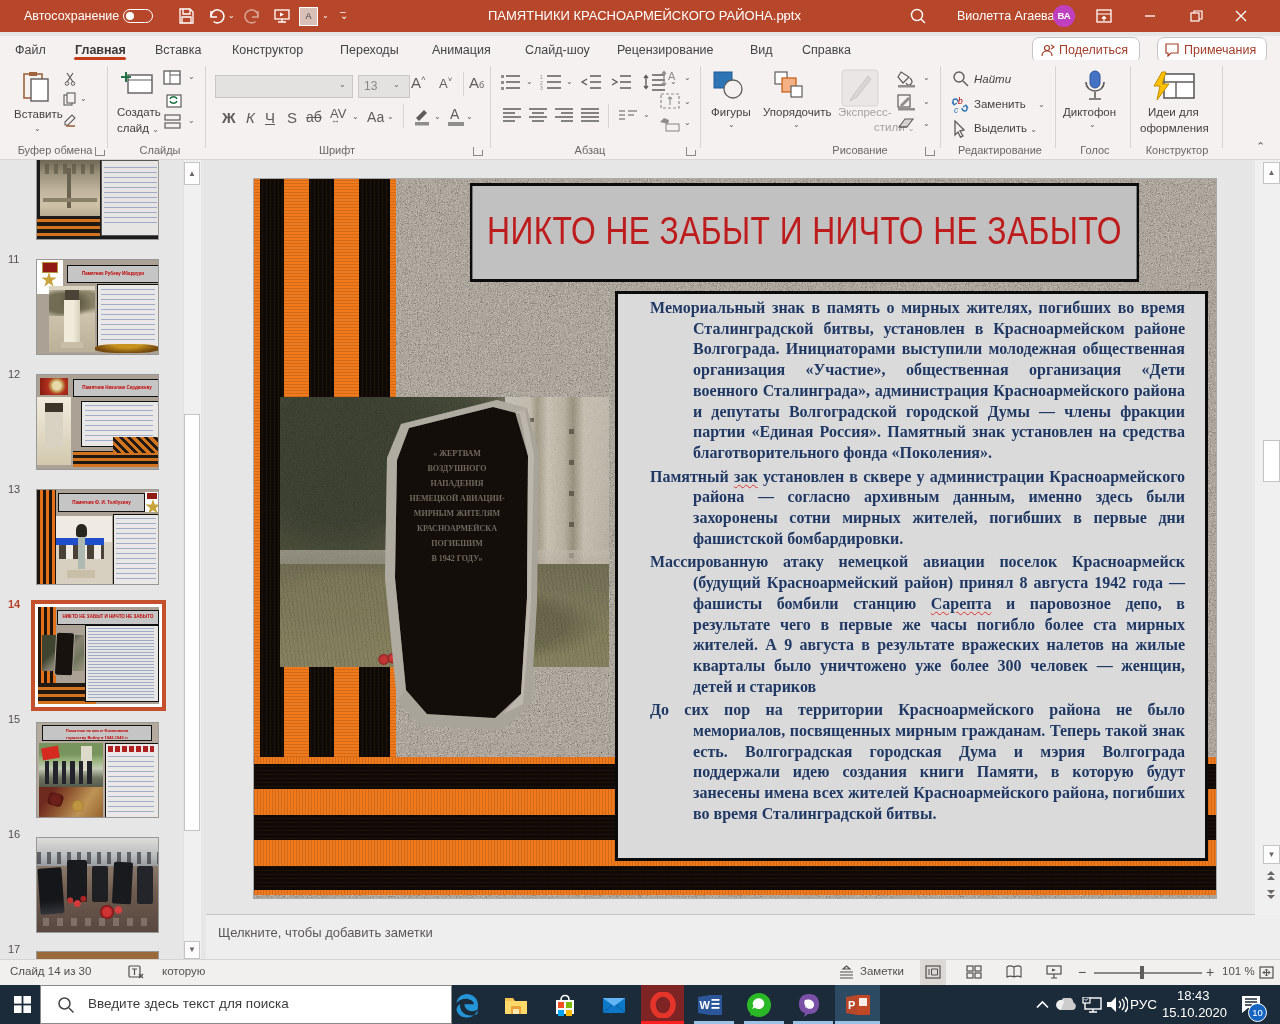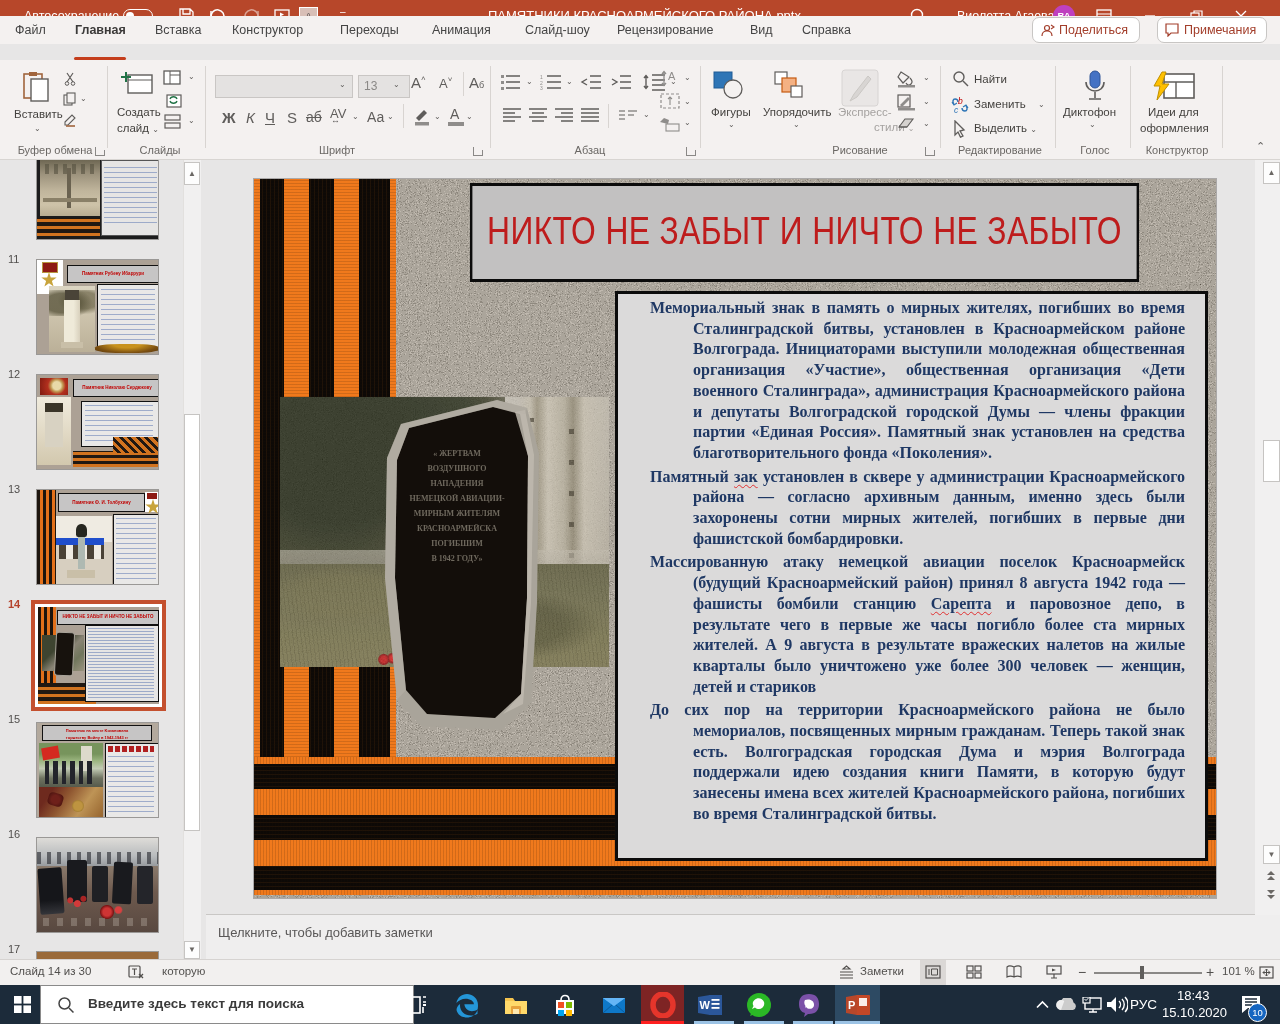--- a/index.html
+++ b/index.html
@@ -5,21 +5,21 @@
 body{width:1280px;height:1024px;position:relative;overflow:hidden;font-family:"Liberation Sans",sans-serif;background:#E7E6E6;}
 .abs{position:absolute;}
 
 #titlebar{left:0;top:0;width:1280px;height:32px;background:#B7472A;color:#fff;}
 #titlebar .t{position:absolute;top:0;height:32px;line-height:32px;font-size:12.5px;color:#fff;}
 #toggle{left:123px;top:9px;width:28px;height:12px;border:1.4px solid #fff;border-radius:8px;}
 #toggle i{position:absolute;left:2px;top:2px;width:8px;height:8px;background:#fff;border-radius:50%;}
 .tbico{top:6px;width:20px;height:20px;}
 #avatar{left:1053px;top:5px;width:22px;height:22px;border-radius:50%;background:#BF40BF;color:#fff;font-size:9.5px;text-align:center;line-height:22px;font-weight:bold;}
 
-#tabrow{left:0;top:16px;width:1280px;height:28px;background:#F4F1F0;}
+#tabrow{left:0;top:36px;width:1280px;height:28px;background:#F4F1F0;}
 .tab{position:absolute;top:0;height:28px;line-height:28px;font-size:12.5px;color:#444;}
 .tab.sel{font-weight:bold;color:#3b3a39;}
 #tabline{left:74px;top:57px;width:52px;height:3px;background:#C43E1C;border-radius:2px;}
 .tbtn{position:absolute;top:1px;height:24px;border:1px solid #c8c6c4;background:#fff;border-radius:7px;color:#A33E2B;font-size:12.5px;line-height:24px;padding:0 8px 0 26px;}
 
 #ribbon{left:0;top:60px;width:1280px;height:99px;background:#F4F1F0;border-bottom:1px solid #D8D5D2;}
 .gdiv{position:absolute;top:6px;width:1px;height:82px;background:#D8D4D1;}
 .glabel{position:absolute;top:84px;font-size:11px;color:#6a6764;width:120px;text-align:center;}
 .glaunch{position:absolute;top:87px;width:8px;height:8px;border-left:1px solid #8a8886;border-bottom:1px solid #8a8886;}
 .glaunch:after{content:"";position:absolute;right:0px;bottom:0px;width:5px;height:5px;border-right:1.3px solid #8a8886;border-bottom:1.3px solid #8a8886;transform:translate(1px,1px);}
@@ -27,21 +27,21 @@
 .rtxt{position:absolute;font-size:11.5px;color:#44423f;}
 .chev{position:absolute;font-size:8px;color:#5f5d5b;}
 
 #content{left:0;top:160px;width:1280px;height:799px;background:#E7E6E6;}
 
 .sbtn{position:absolute;background:#fdfdfd;border:1px solid #c6c4c2;color:#6a6764;text-align:center;}
 
 #statusbar{left:0;top:959px;width:1280px;height:26px;background:#F2F0EF;border-top:1px solid #D6D3D1;font-size:11.5px;color:#514f4d;}
 
 #taskbar{left:0;top:985px;width:1280px;height:39px;background:#1C2B3A;}
-#tsearch{position:absolute;left:40px;top:0px;width:374px;height:39px;background:#fff;border:1px solid #8a8a8a;box-sizing:border-box;font-weight:bold;}
+#tsearch{position:absolute;left:40px;top:0px;width:412px;height:39px;background:#fff;border:1px solid #8a8a8a;box-sizing:border-box;}
 #tsearch span{position:absolute;left:47px;top:10px;font-size:13.5px;color:#3b3b3b;}
 .tkico{position:absolute;top:7px;width:26px;height:26px;}
 .tray{position:absolute;color:#fff;font-size:12px;}
 .runline{position:absolute;top:36px;height:3px;background:#9CC3E5;}
 
 #slide{left:253px;top:178px;width:962px;height:719px;border:1px solid #ABA9A9;box-sizing:content-box;background:#AFA79D;}
 #vribbon{left:0;top:0;width:142px;height:578px;
   background:
    repeating-linear-gradient(0deg, rgba(30,18,6,.15) 0 1px, rgba(255,255,255,0) 1px 3px),
    repeating-linear-gradient(90deg, rgba(250,130,30,.08) 0 1px, rgba(0,0,0,0) 1px 4px),
@@ -321,21 +321,21 @@
     </svg>
   <div class="chev" style="left:923px;top:59px;">⌄</div>
   <div class="glabel" style="left:800px;">Рисование</div>
   <div class="glaunch" style="left:925px;"></div>
   <div class="gdiv" style="left:940px;"></div>
 
   <svg class="ric" style="left:952px;top:10px;" width="18" height="18" viewBox="0 0 18 18">
       <circle cx="7" cy="7" r="5" fill="none" stroke="#5f5d5b" stroke-width="1.4"></circle>
       <path d="M11 11l5 5" stroke="#5f5d5b" stroke-width="1.4"></path>
     </svg>
-  <div class="rtxt" style="left:974px;top:13px;">Найти</div>
+  <div class="rtxt" style="left:974px;top:13px;font-style:italic;">Найти</div>
   <svg class="ric" style="left:950px;top:36px;" width="20" height="18" viewBox="0 0 20 18">
       <path d="M4 8c-2-2-1-5 1-5s3 1 3 3" fill="none" stroke="#2E75B6" stroke-width="1.4"></path>
       <path d="M2 6l2 3 3-2" fill="none" stroke="#2E75B6" stroke-width="1.2"></path>
       <text x="8" y="8" font-size="8.5" fill="#C00000" font-style="italic">b</text>
       <path d="M16 10c2 2 1 5-1 5s-3-1-3-3" fill="none" stroke="#2E75B6" stroke-width="1.4"></path>
       <path d="M18 12l-2-3-3 2" fill="none" stroke="#2E75B6" stroke-width="1.2"></path>
       <text x="4" y="17" font-size="8.5" fill="#2E75B6" font-style="italic">c</text>
     </svg>
   <div class="rtxt" style="left:974px;top:38px;">Заменить</div>
   <div class="chev" style="left:1038px;top:40px;">⌄</div>

